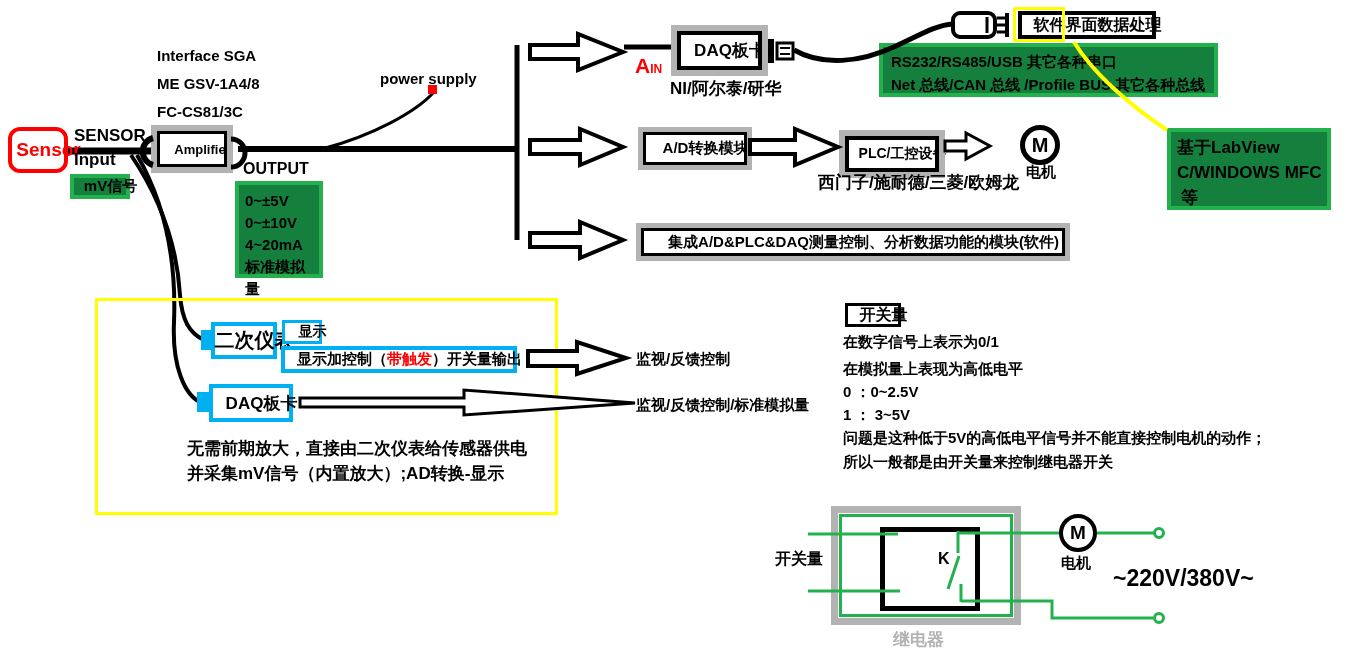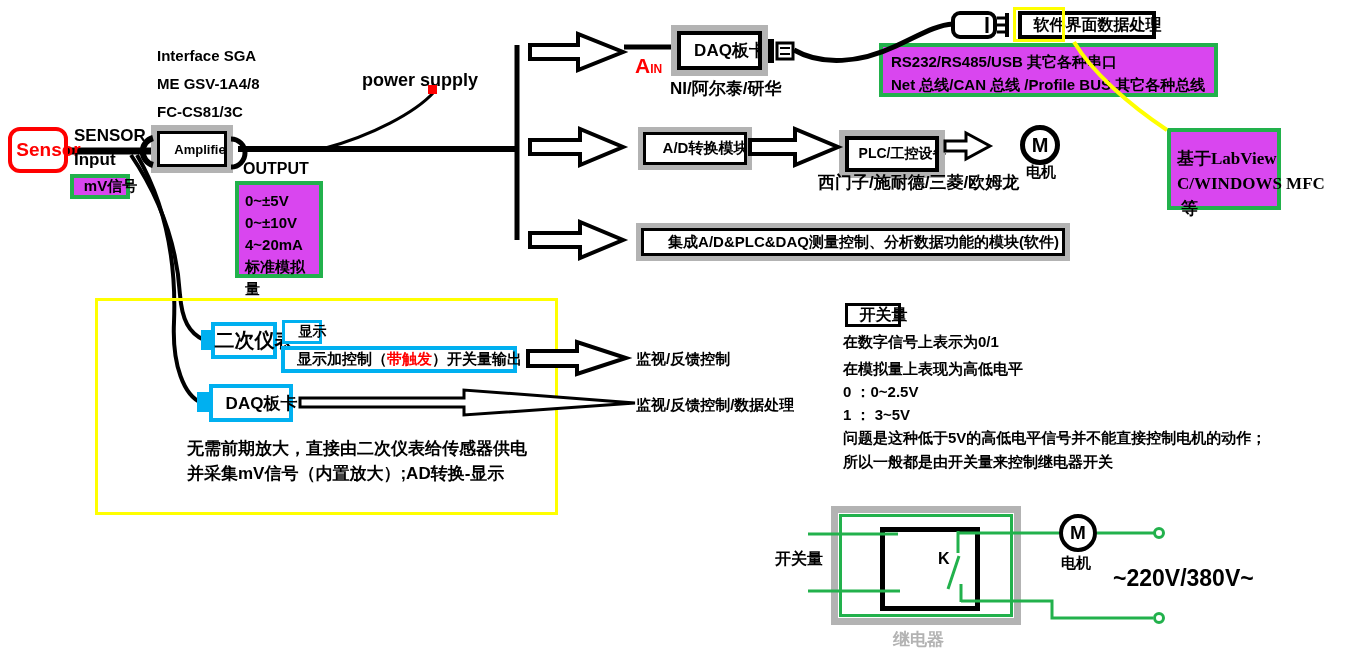--- a/index.html
+++ b/index.html
@@ -2,21 +2,21 @@
 <html><head>
 <meta charset="utf-8">
 <style>
   html,body{margin:0;padding:0;background:#fff;}
   #stage{position:relative;width:1360px;height:658px;background:#ffffff;overflow:hidden;
          font-family:"Liberation Sans","DejaVu Sans",sans-serif;font-weight:bold;color:#000;}
   .abs{position:absolute;box-sizing:border-box;}
   svg.layer{position:absolute;left:0;top:0;width:1360px;height:658px;}
   #under{z-index:1;} .deco{z-index:2;} .box{z-index:3;} #over{z-index:4;} .topmost{z-index:5;}
   .ctr{display:flex;align-items:center;justify-content:center;white-space:nowrap;background:#fff;padding-left:21px;}
-  .greenbox{border:4px solid #22b14c;background:#d946ef;}
+  .greenbox{border:4px solid #22b14c;background:#15803d;}
   .cyanbox{border:4px solid #00b0f0;background:#fff;}
   .shadow{outline:6px solid #b3b3b3;border:3px solid #000;background:#fff;}
   .gtxt{color:#000000;}
   .rtxt{color:#ff0000;}
   .nowrap{white-space:nowrap;}
   .mcircle{border:5px solid #000;border-radius:50%;background:#fff;display:flex;
            align-items:center;justify-content:center;font-size:20px;}
 </style>
 </head>
 <body>
@@ -45,21 +45,21 @@
   </div>
 
   <div class="abs box nowrap" style="left:157px;top:47px;font-size:15px;">Interface SGA</div>
   <div class="abs box nowrap" style="left:157px;top:75px;font-size:15px;">ME GSV-1A4/8</div>
   <div class="abs box nowrap" style="left:157px;top:103px;font-size:15px;">FC-CS81/3C</div>
 
   <div class="abs box ctr shadow" style="left:157px;top:131px;width:70px;height:36px;font-size:13px;">
     <span>Amplifier</span>
   </div>
 
-  <div class="abs box nowrap" style="left:362px;top:70px;font-size:18px;">power supply</div>
+  <div class="abs box nowrap" style="left:380px;top:70px;font-size:15px;">power supply</div>
   <div class="abs box" style="left:428px;top:85px;width:9px;height:9px;background:#ff0000;"></div>
 
   <div class="abs box nowrap" style="left:243px;top:160px;font-size:16px;">OUTPUT</div>
   <div class="abs box greenbox" style="left:235px;top:181px;width:88px;height:97px;padding:5px 6px;font-size:15px;line-height:22px;">
     <div>0~±5V</div>
     <div>0~±10V</div>
     <div>4~20mA</div>
     <div>标准模拟量</div>
   </div>
 
@@ -74,21 +74,21 @@
   <div class="abs box ctr" style="left:1018px;top:11px;width:138px;height:28px;border:4px solid #000;font-size:16px;">
     <span>软件界面数据处理</span>
   </div>
   <div class="abs topmost" style="left:1013px;top:7px;width:52px;height:35px;border:3px solid #ffff00;"></div>
 
   <div class="abs box greenbox" style="left:879px;top:43px;width:339px;height:54px;padding:3px 8px;font-size:15px;line-height:23px;">
     <div class="nowrap">RS232/RS485/USB 其它各种串口</div>
     <div class="nowrap">Net 总线/CAN 总线 /Profile BUS 其它各种总线</div>
   </div>
 
-  <div class="abs box greenbox" style="left:1167px;top:128px;width:114px;height:82px;padding:14px 6px;font-size:17px;line-height:25px;font-family:Liberation Serif, serif;">
+  <div class="abs box greenbox" style="left:1167px;top:128px;width:164px;height:82px;padding:3px 6px;font-size:17px;line-height:25px;">
     <div class="nowrap">基于LabView</div>
     <div class="nowrap">C/WINDOWS MFC</div>
     <div class="nowrap" style="padding-left:4px;">等</div>
   </div>
 
   <div class="abs box ctr shadow" style="left:643px;top:132px;width:104px;height:33px;outline-width:5px;font-size:15px;">
     <span>A/D转换模块</span>
   </div>
   <div class="abs box ctr shadow" style="left:845px;top:128px;width:94px;height:36px;border-width:4px;font-size:14px;margin-top:8px;">
     <span>PLC/工控设备</span>
@@ -117,21 +117,21 @@
       <span class="gtxt">开关量</span>
       <span>输出</span>
   </div>
   <div class="abs box" style="left:197px;top:392px;width:12px;height:20px;background:#00b0f0;"></div>
   <div class="abs box ctr cyanbox" style="left:209px;top:384px;width:84px;height:38px;font-size:17px;">
     <span>DAQ板卡</span>
   </div>
   <div class="abs box nowrap" style="left:187px;top:437px;font-size:17px;">无需前期放大，直接由二次仪表给传感器供电</div>
   <div class="abs box nowrap" style="left:187px;top:462px;font-size:17px;">并采集mV信号（内置放大）;AD转换-显示</div>
   <div class="abs box nowrap" style="left:636px;top:350px;font-size:15px;">监视/反馈控制</div>
-  <div class="abs box nowrap" style="left:636px;top:396px;font-size:15px;">监视/反馈控制/数据处理</div>
+  <div class="abs box nowrap" style="left:636px;top:396px;font-size:15px;">监视/反馈控制/标准模拟量</div>
 
   <div class="abs box ctr" style="left:845px;top:303px;width:56px;height:24px;border:3px solid #000;font-size:16px;">
     <span>开关量</span>
   </div>
   <div class="abs box nowrap" style="left:843px;top:333px;font-size:15px;">在数字信号上表示为0/1</div>
   <div class="abs box nowrap" style="left:843px;top:360px;font-size:15px;">在模拟量上表现为高低电平</div>
   <div class="abs box nowrap gtxt" style="left:843px;top:383px;font-size:15px;">0 ：0~2.5V</div>
   <div class="abs box nowrap gtxt" style="left:843px;top:406px;font-size:15px;">1 ： 3~5V</div>
   <div class="abs box nowrap" style="left:843px;top:429px;font-size:15px;">问题是这种低于5V的高低电平信号并不能直接控制电机的动作；</div>
   <div class="abs box nowrap" style="left:843px;top:453px;font-size:15px;">

